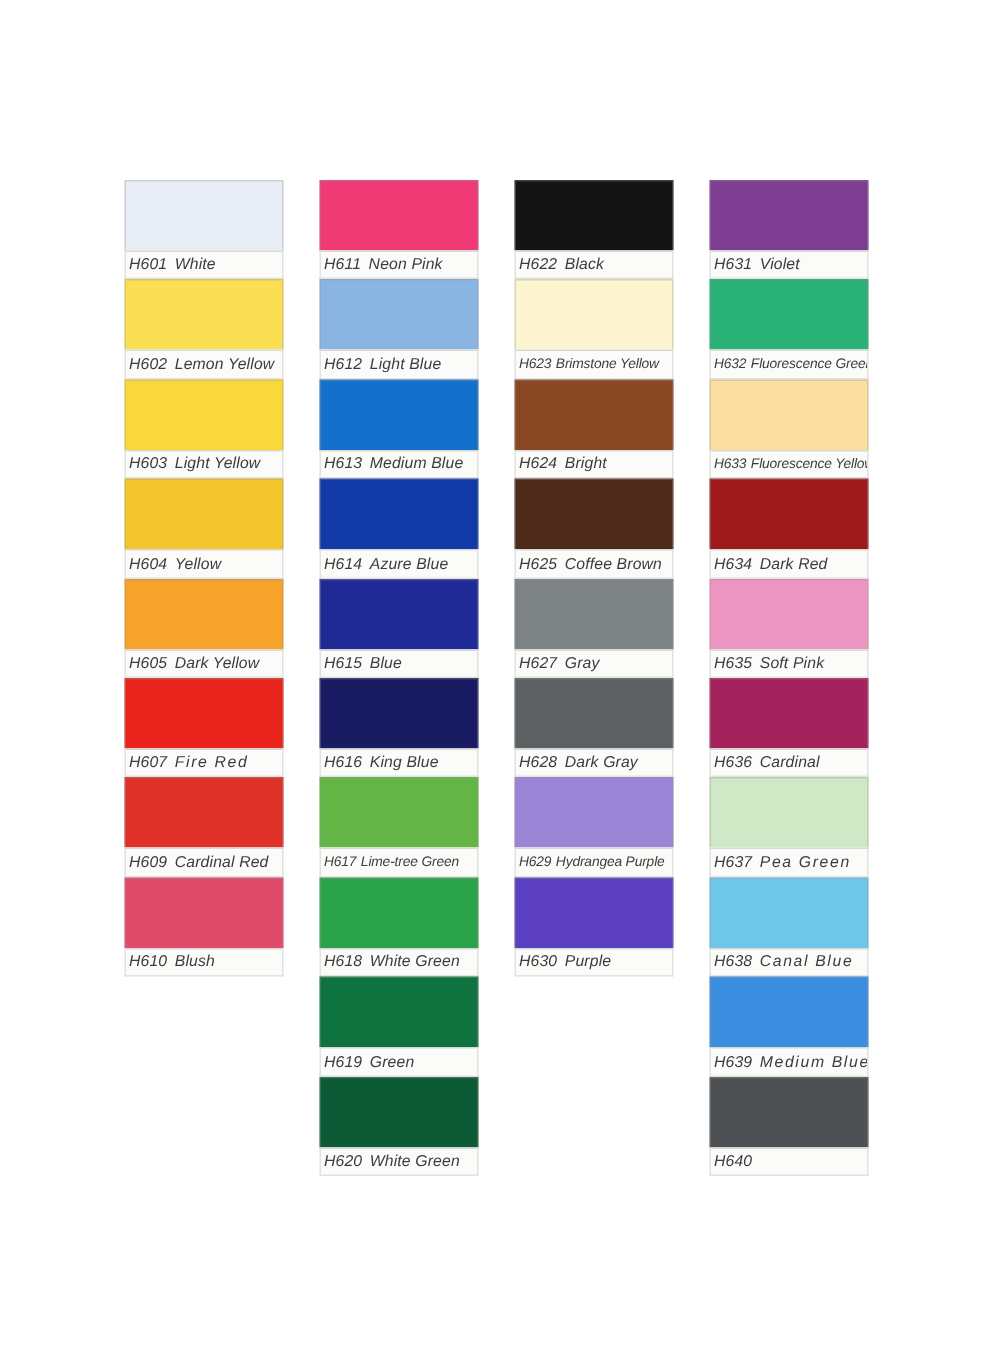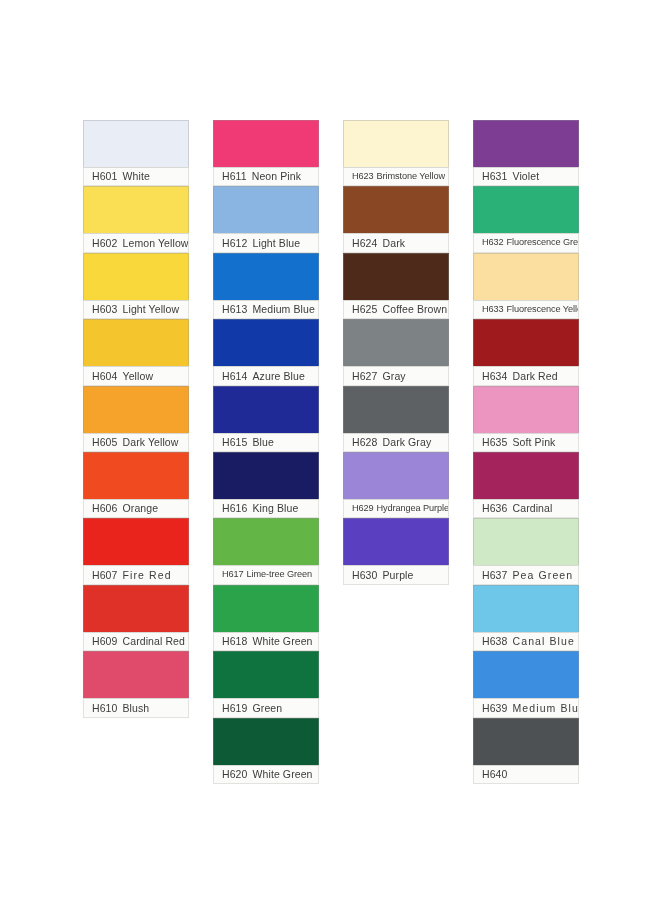--- a/index.html
+++ b/index.html
@@ -62,23 +62,24 @@
   .swatch-label {
     width: 100%;
     height: 19.4px;
     box-sizing: border-box;
     background: #fbfbfa;
     border: 1px solid #e2e2de;
     border-top: 1px solid #d8d8d4;
     display: flex;
     flex-direction: row;
     align-items: center;
-    padding-left: 8px;
+    padding-left: 2px;
     overflow: hidden;
     white-space: nowrap;
+    font-style: italic;
   }
 
   .swatch-code {
     color: #3c3c3c;
     font-size: 10.5px;
     letter-spacing: 0.1px;
     line-height: 1;
     flex: 0 0 auto;
   }
 
@@ -141,27 +142,20 @@
           </div>
         </div>
         <div class="swatch-cell">
           <div class="swatch-chip" title="Dark Yellow" style="background: rgb(245, 163, 42);"></div>
           <div class="swatch-label">
             <span class="swatch-code">H605</span>
             <span class="swatch-name">Dark Yellow</span>
           </div>
         </div>
         <div class="swatch-cell">
-          <div class="swatch-chip" title="Orange" style="background: rgb(240, 74, 32);"></div>
-          <div class="swatch-label">
-            <span class="swatch-code">H606</span>
-            <span class="swatch-name">Orange</span>
-          </div>
-        </div>
-        <div class="swatch-cell">
           <div class="swatch-chip" title="Fire  Red" style="background: rgb(232, 36, 28);"></div>
           <div class="swatch-label tracked">
             <span class="swatch-code">H607</span>
             <span class="swatch-name">Fire  Red</span>
           </div>
         </div>
         <div class="swatch-cell">
           <div class="swatch-chip" title="Cardinal Red" style="background: rgb(224, 49, 41);"></div>
           <div class="swatch-label">
             <span class="swatch-code">H609</span>
@@ -243,31 +237,38 @@
         <div class="swatch-cell">
           <div class="swatch-chip" title="Forest Green" style="background: rgb(13, 90, 54);"></div>
           <div class="swatch-label">
             <span class="swatch-code">H620</span>
             <span class="swatch-name">White Green</span>
           </div>
         </div>
       </div>
       <div class="swatch-column">
         <div class="swatch-cell">
+          <div class="swatch-chip" title="Black" style="background: rgb(20, 20, 20);"></div>
+          <div class="swatch-label">
+            <span class="swatch-code">H622</span>
+            <span class="swatch-name">Black</span>
+          </div>
+        </div>
+        <div class="swatch-cell">
           <div class="swatch-chip" title="Brimstone Yellow" style="background: rgb(252, 245, 208);"></div>
           <div class="swatch-label long">
             <span class="swatch-code">H623</span>
             <span class="swatch-name">Brimstone Yellow</span>
           </div>
         </div>
         <div class="swatch-cell">
           <div class="swatch-chip" title="Brown" style="background: rgb(138, 71, 36);"></div>
           <div class="swatch-label">
             <span class="swatch-code">H624</span>
-            <span class="swatch-name">Dark</span>
+            <span class="swatch-name">Bright</span>
           </div>
         </div>
         <div class="swatch-cell">
           <div class="swatch-chip" title="Coffee Brown" style="background: rgb(78, 42, 26);"></div>
           <div class="swatch-label">
             <span class="swatch-code">H625</span>
             <span class="swatch-name">Coffee Brown</span>
           </div>
         </div>
         <div class="swatch-cell">

